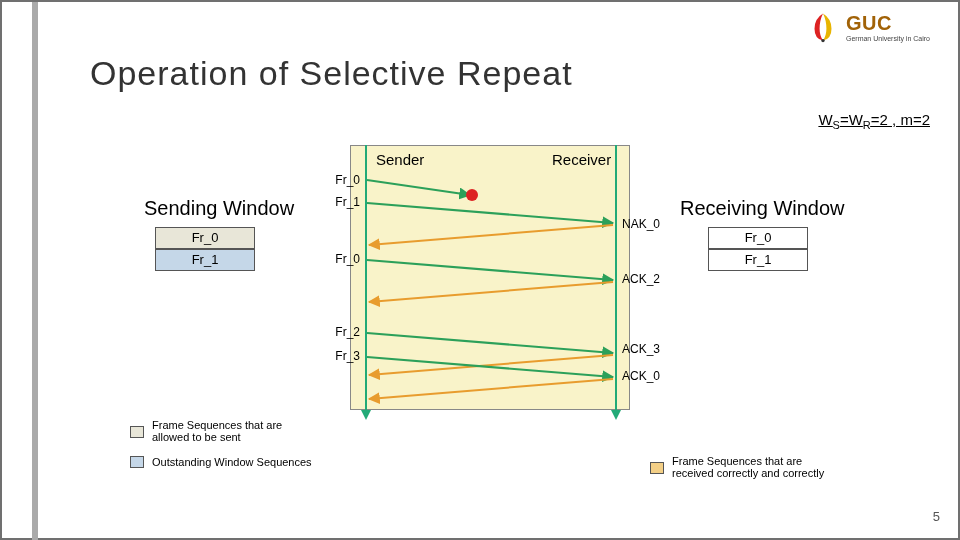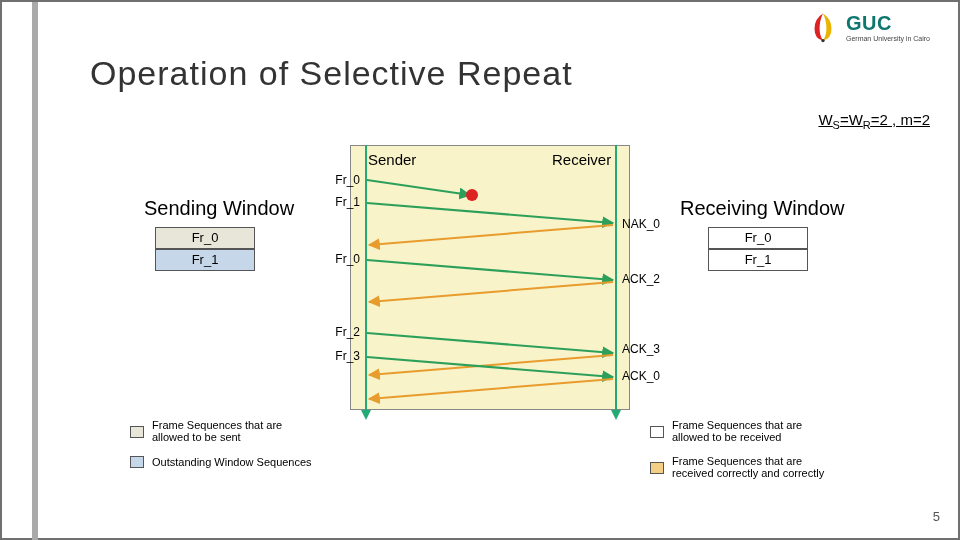--- a/index.html
+++ b/index.html
@@ -9,21 +9,21 @@
     width: 960px; height: 540px;
     border: 2px solid #707070;
     padding: 18px 28px;
   }
   .accent {
     position: absolute; left: 30px; top: 0; width: 6px; height: 540px;
     background: #aaa;
   }
   .logo { position: absolute; right: 28px; top: 8px; display: flex; align-items: center; gap: 6px; }
   .logo svg { width: 34px; height: 34px; }
-  .logo-text { font-size: 20px; font-weight: bold; color: #0f766e; letter-spacing: 0.5px; }
+  .logo-text { font-size: 20px; font-weight: bold; color: #a16207; letter-spacing: 0.5px; }
   .logo-sub { font-size: 7px; color: #444; display:block; }
   .title {
     font-size: 34px; color: #333; margin: 34px 0 18px 60px;
     font-family: 'Trebuchet MS', Arial, sans-serif;
     font-weight: 500; letter-spacing: 1px;
   }
   .params { text-align: right; font-size: 15px; margin-top: 18px; text-decoration: underline; }
   .sub { vertical-align: sub; font-size: 11px; }
   .stage {
     position: relative;
@@ -34,21 +34,21 @@
     position: absolute; left: 200px; top: 8px; width: 280px; height: 265px;
     background: #f9f3c9; border: 1px solid #888;
   }
   .timeline { position: absolute; top: 8px; width: 2px; height: 265px; background: #2a7; }
   .timeline.sender { left: 215px; }
   .timeline.receiver { left: 465px; }
   .tl-arrow { position: absolute; width: 0; height: 0; border-left: 5px solid transparent; border-right: 5px solid transparent; border-top: 10px solid #2a7; }
   .tl-arrow.sender { left: 211px; top: 273px; }
   .tl-arrow.receiver { left: 461px; top: 273px; }
   .role-label { position: absolute; top: 14px; font-size: 15px; }
-  .role-label.s { left: 218px; }
+  .role-label.s { left: 226px; }
   .role-label.r { left: 402px; }
   .frame-lbl { position: absolute; font-size: 12px; text-align: right; width: 40px; left: 170px; }
   .ack-lbl { position: absolute; font-size: 12px; left: 472px; }
 
   .side-title { position: absolute; font-size: 20px; top: 60px; }
   .side-title.l { left: -6px; }
   .side-title.r { left: 530px; }
   .winbox { position: absolute; width: 100px; height: 22px; border: 1px solid #555; font-size: 13px; text-align: center; line-height: 20px; }
   .winbox.fr0 { background: #e8e6d8; }
   .winbox.fr1 { background: #c5d7e8; }
@@ -145,24 +145,20 @@
     <div class="winbox rw" style="left:558px; top:112px">Fr_1</div>
 
     <div class="legend" style="left:-20px; top:282px">
       <div class="lg-sw" style="background:#e8e6d8"></div>
       <div>Frame Sequences that are allowed to be sent</div>
     </div>
     <div class="legend" style="left:-20px; top:318px">
       <div class="lg-sw" style="background:#c5d7e8"></div>
       <div>Outstanding Window Sequences</div>
     </div>
-    <div class="legend" style="left:500px; top:282px">
-      <div class="lg-sw" style="background:#fff"></div>
-      <div>Frame Sequences that are allowed to be received</div>
-    </div>
     <div class="legend" style="left:500px; top:318px">
       <div class="lg-sw" style="background:#f3cf86"></div>
       <div>Frame Sequences that are received correctly and correctly</div>
     </div>
   </div>
 
   <div class="page-num">5</div>
 </div>
 
 </body></html>

